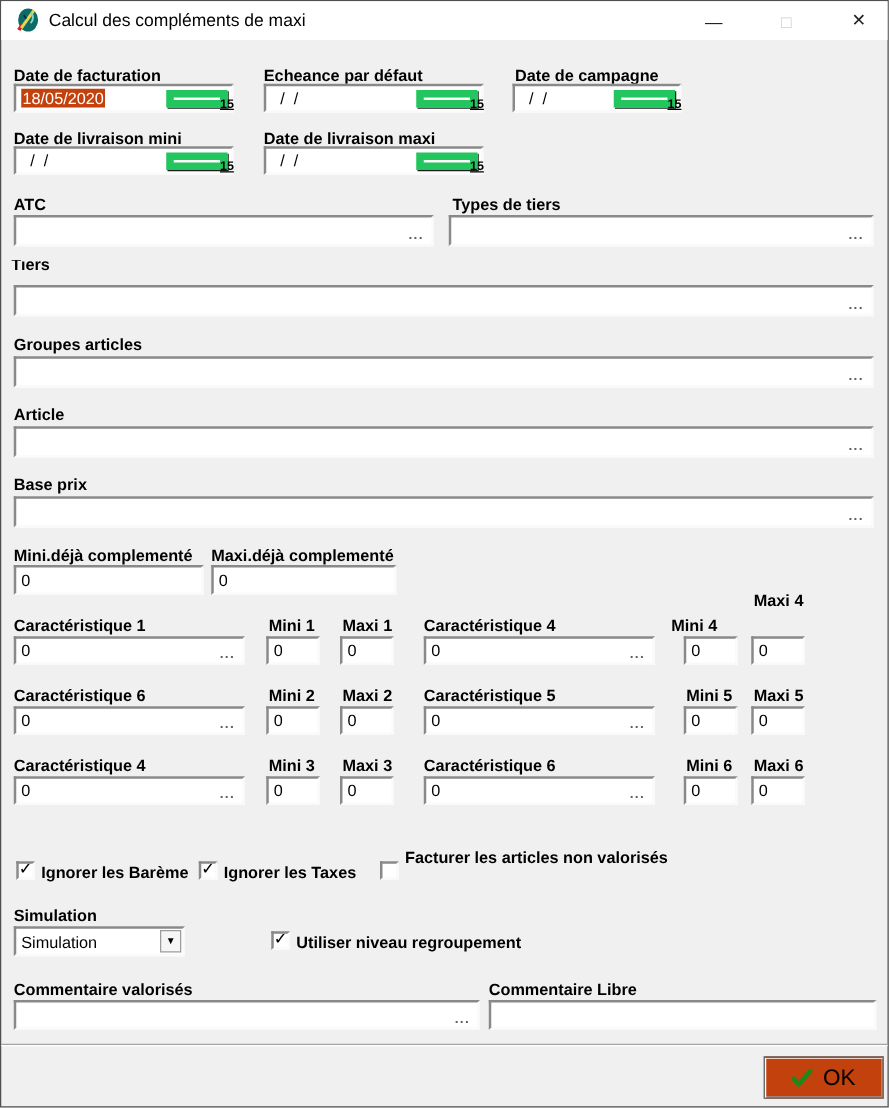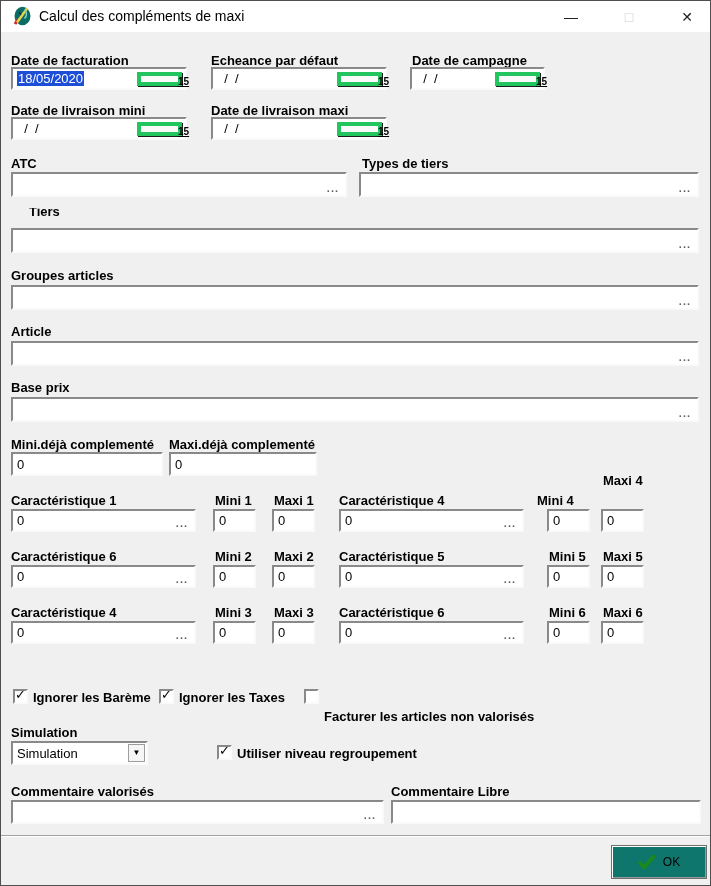--- a/index.html
+++ b/index.html
@@ -20,44 +20,44 @@
   .win-btn.max { right:58px; color:#cfcfcf; }
   .win-btn.close { right:0; }
   
   .lbl { position:absolute; height:15px; white-space:nowrap;font-weight:bold; }
   .clip-top { height:12px; overflow:hidden; }
   .clip-top span { display:block; margin-top:-4px; }
   .field { position:absolute; background:#fff; border:2px solid;
            border-color:#898989 #fafafa #fafafa #898989;
            padding:1px 4px; display:flex; align-items:center; }
   .val { white-space:pre; overflow:hidden; }
-  .val.sel { background:#1d4ed8; color:#fff; padding:0 1px; }
+  .val.sel { background:#c2410c; color:#fff; padding:0 1px; }
   .browse { position:absolute; right:6px; bottom:3px; color:#5f5f5f; font-weight:700;
             letter-spacing:1px; font-size:11px; line-height:8px; cursor:default; }
   .cal { position:absolute; right:3px; top:50%; transform:translateY(-50%); width:17px; height:14px;
-         background:#fafafa; border:4px solid #22c55e; box-shadow:1px 1px 0 #1c1c1c;
+         background:#fafafa; border:6px solid #22c55e; box-shadow:1px 1px 0 #1c1c1c;
          font-size:10px; font-weight:700; line-height:12px; text-align:right;
          text-decoration:underline; cursor:default;padding-left:37px; }
   
   .cb { position:absolute; width:15px; height:15px; background:#fff; border:2px solid;
         border-color:#898989 #fafafa #fafafa #898989; cursor:default; }
   .cb .check { position:absolute; left:0px; top:-3px; font-size:13px; font-weight:700; line-height:14px; }
   
   .combo { padding-right:20px; }
   .combo-arrow { position:absolute; top:1px; right:1px; bottom:1px; width:17px; background:#f6f6f6;
                  border:1px solid #9d9d9d; display:flex; align-items:center; justify-content:center;
                  color:#000; cursor:default; }
   .combo-arrow span { font-size:8px; line-height:8px; }
   
   .divider { position:absolute; left:0; width:100%; height:2px;
              border-top:1px solid #a3a3a3; border-bottom:1px solid #ffffff; }
-  .btn { position:absolute; background:#0f766e; border:1px solid #6e6e6e;
+  .btn { position:absolute; background:#c2410c; border:1px solid #6e6e6e;
          box-shadow:inset 1px 1px 0 #ffffff, inset -1px -1px 0 #9a9a9a;
          display:flex; align-items:center; justify-content:center; gap:8px;
-         font-family:inherit; font-size:12px; color:#000; cursor:default; }
+         font-family:inherit; font-size:18px; color:#000; cursor:default; }
 </style>
 </head>
 <body>
 
 <div class="window">
 
   <div class="titlebar">
     <svg class="app-icon" viewBox="0 0 20 20">
       <ellipse cx="10.5" cy="10" rx="8" ry="9.2" fill="#0c6b66"></ellipse>
       <path d="M3 18 L6.5 13" stroke="#cf1f1f" stroke-width="3" fill="none"></path>
@@ -106,21 +106,21 @@
     <span class="val"></span>
     <span class="browse">...</span>
   </div>
 
   <div class="lbl" style="left:361px;top:155px">Types de tiers</div>
   <div class="field" style="left:358px;top:171px;width:340px;height:25px">
     <span class="val"></span>
     <span class="browse">...</span>
   </div>
 
-  <div class="lbl clip-top" style="left:28px;top:207px">
+  <div class="lbl clip-top" style="left:8px;top:207px">
     <span>Tiers</span>
   </div>
   <div class="field" style="left:10px;top:227px;width:688px;height:25px">
     <span class="val"></span>
     <span class="browse">...</span>
   </div>
 
   <div class="lbl" style="left:10px;top:267px">Groupes articles</div>
   <div class="field" style="left:10px;top:284px;width:688px;height:25px">
     <span class="val"></span>
@@ -238,21 +238,21 @@
   <div class="lbl" style="left:32px;top:689px">Ignorer les Barème</div>
 
   <div class="cb" style="left:158px;top:688px">
     <span class="check">✓</span>
   </div>
   <div class="lbl" style="left:178px;top:689px">Ignorer les Taxes</div>
 
   <div class="cb" style="left:303px;top:688px">
     
   </div>
-  <div class="lbl" style="left:323px;top:708px">Facturer les articles non valorisés</div>
+  <div class="lbl" style="left:323px;top:677px">Facturer les articles non valorisés</div>
 
   <div class="lbl" style="left:10px;top:724px">Simulation</div>
   <div class="field combo" style="left:10px;top:740px;width:137px;height:24px">
     <span class="val">Simulation</span>
     <span class="combo-arrow">
         <span>▼</span>
       </span>
   </div>
 
   <div class="cb" style="left:216px;top:744px">

